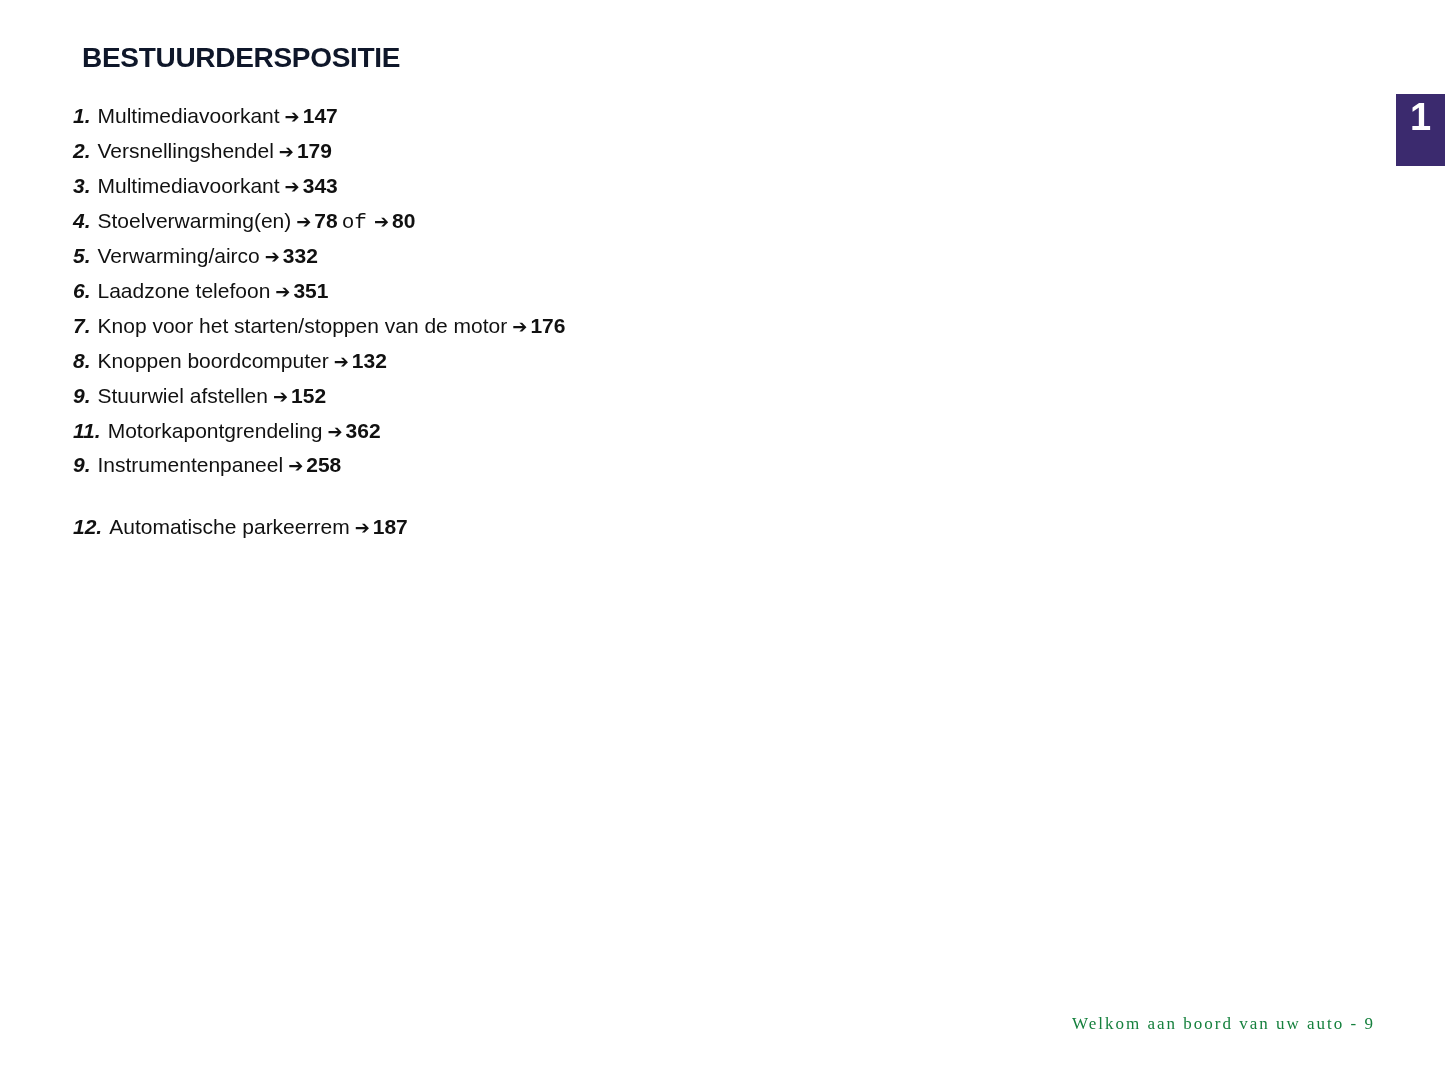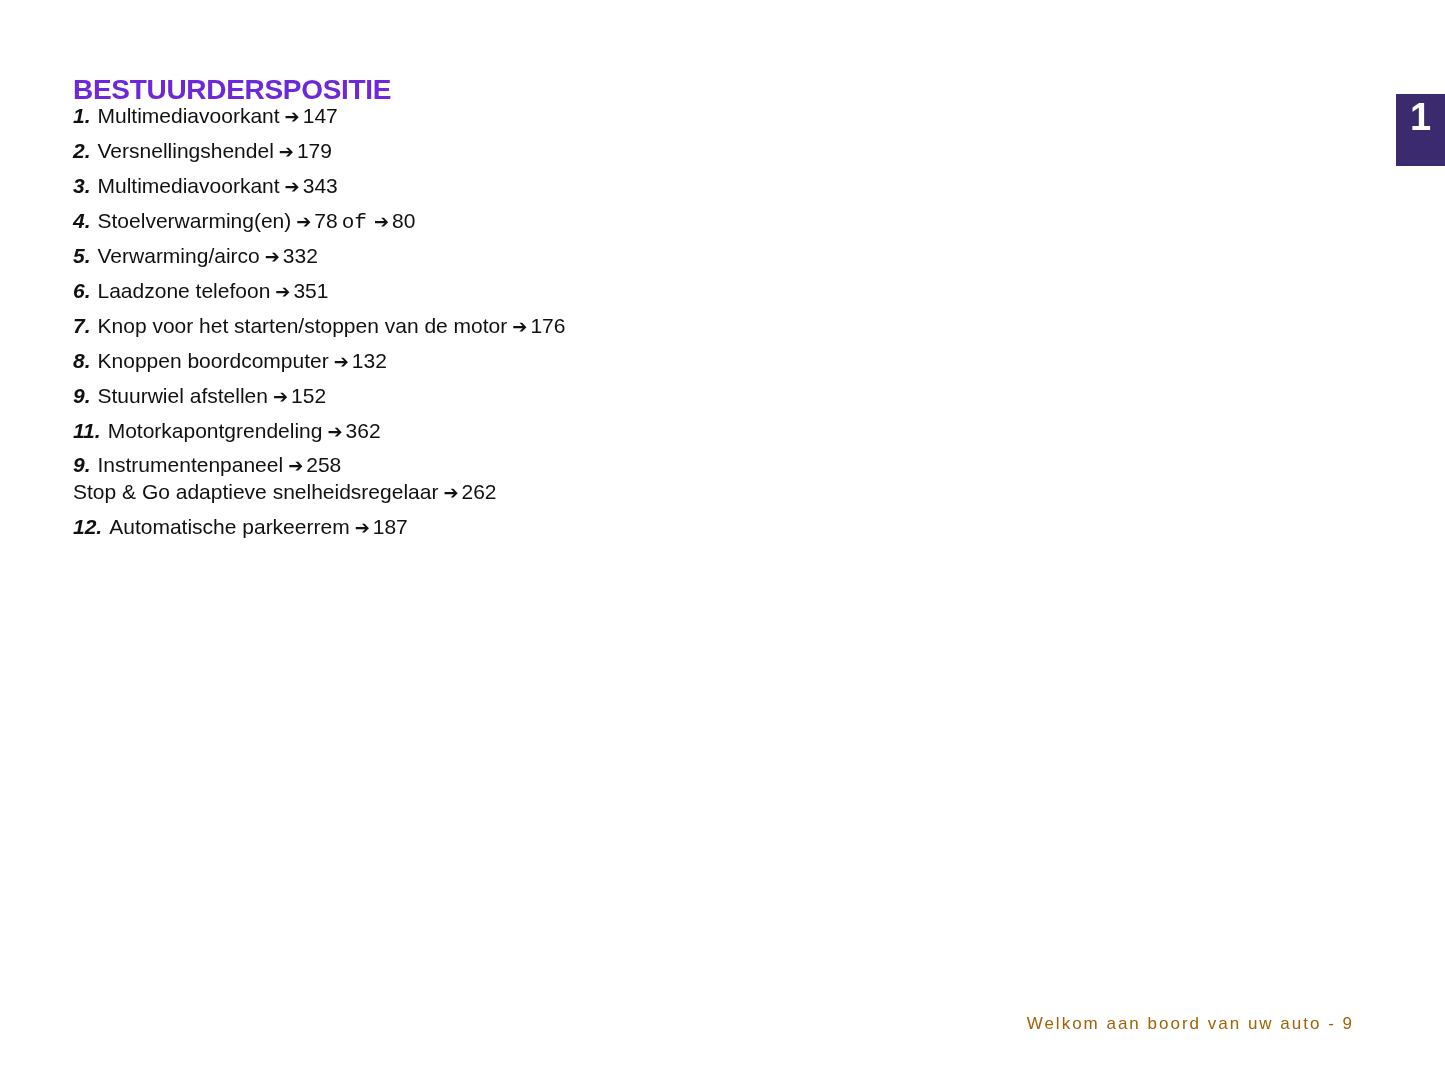--- a/index.html
+++ b/index.html
@@ -1,38 +1,38 @@
 <!DOCTYPE html>
 <html><head>
 <meta charset="utf-8">
 <style>
   html, body { margin:0; padding:0; }
   body {
     width:1445px; height:1070px; background:#ffffff; position:relative; overflow:hidden;
     font-family:"Liberation Sans", "DejaVu Sans", sans-serif; color:#111111;
   }
   .title {
-    position:absolute; left:73px; top:42px;
-    font-size:28px; font-weight:700; letter-spacing:-0.3px; color:#6d28d9;margin-top:32px;
+    position:absolute; left:82px; top:42px;
+    font-size:28px; font-weight:700; letter-spacing:-0.3px; color:#0f172a;
   }
   .chapter-tab {
     position:absolute; left:1396px; top:94px; width:49px; height:72px;
     background:#3b2a6e; color:#fff; font-size:38px; font-weight:700;
     display:flex; align-items:flex-start; justify-content:center; padding-top:2px; box-sizing:border-box;
   }
   .list { position:absolute; left:73px; top:100px; }
   .item { height:35px; line-height:32px; font-size:21px; white-space:nowrap; }
   .item .num { font-weight:700; font-style:italic; margin-right:7px; }
-  .item .ref { font-weight:400; }
+  .item .ref { font-weight:700; }
   .item .arrow { font-weight:700; font-size:18px; margin:0 3px 0 5px; }
   .item .of { margin:0 2px 1px 4px;font-family:Liberation Mono, monospace; }
   .item.multi { height:61px; line-height:26px; padding-top:2px; box-sizing:border-box;}
   .subline { display:block; }
   .footer {
-    position:absolute; right:91px; top:1014px; font-size:17px; letter-spacing:2px; color:#a16207;
+    position:absolute; right:70px; top:1014px; font-size:17px; letter-spacing:2px; color:#15803d;font-family:Liberation Serif, serif;
   }
 </style>
 </head>
 <body>
 
 <div class="title">BESTUURDERSPOSITIE</div>
 <div class="chapter-tab">1</div>
 
 <div class="list">
   <div class="item">
@@ -60,20 +60,19 @@
     <span class="num">8.</span><span>Knoppen boordcomputer</span><span class="arrow">➔</span><span class="ref">132</span>
   </div>
   <div class="item">
     <span class="num">9.</span><span>Stuurwiel afstellen</span><span class="arrow">➔</span><span class="ref">152</span>
   </div>
   <div class="item">
     <span class="num">11.</span><span>Motorkapontgrendeling</span><span class="arrow">➔</span><span class="ref">362</span>
   </div>
   <div class="item multi">
     <span class="num">9.</span><span>Instrumentenpaneel</span><span class="arrow">➔</span><span class="ref">258</span>
-    <span class="subline"><span>Stop &amp; Go adaptieve snelheidsregelaar</span><span class="arrow">➔</span><span class="ref">262</span></span>
   </div>
   <div class="item">
     <span class="num">12.</span><span>Automatische parkeerrem</span><span class="arrow">➔</span><span class="ref">187</span>
   </div>
 </div>
 
 <div class="footer">Welkom aan boord van uw auto - 9</div>
 
 </body></html>

